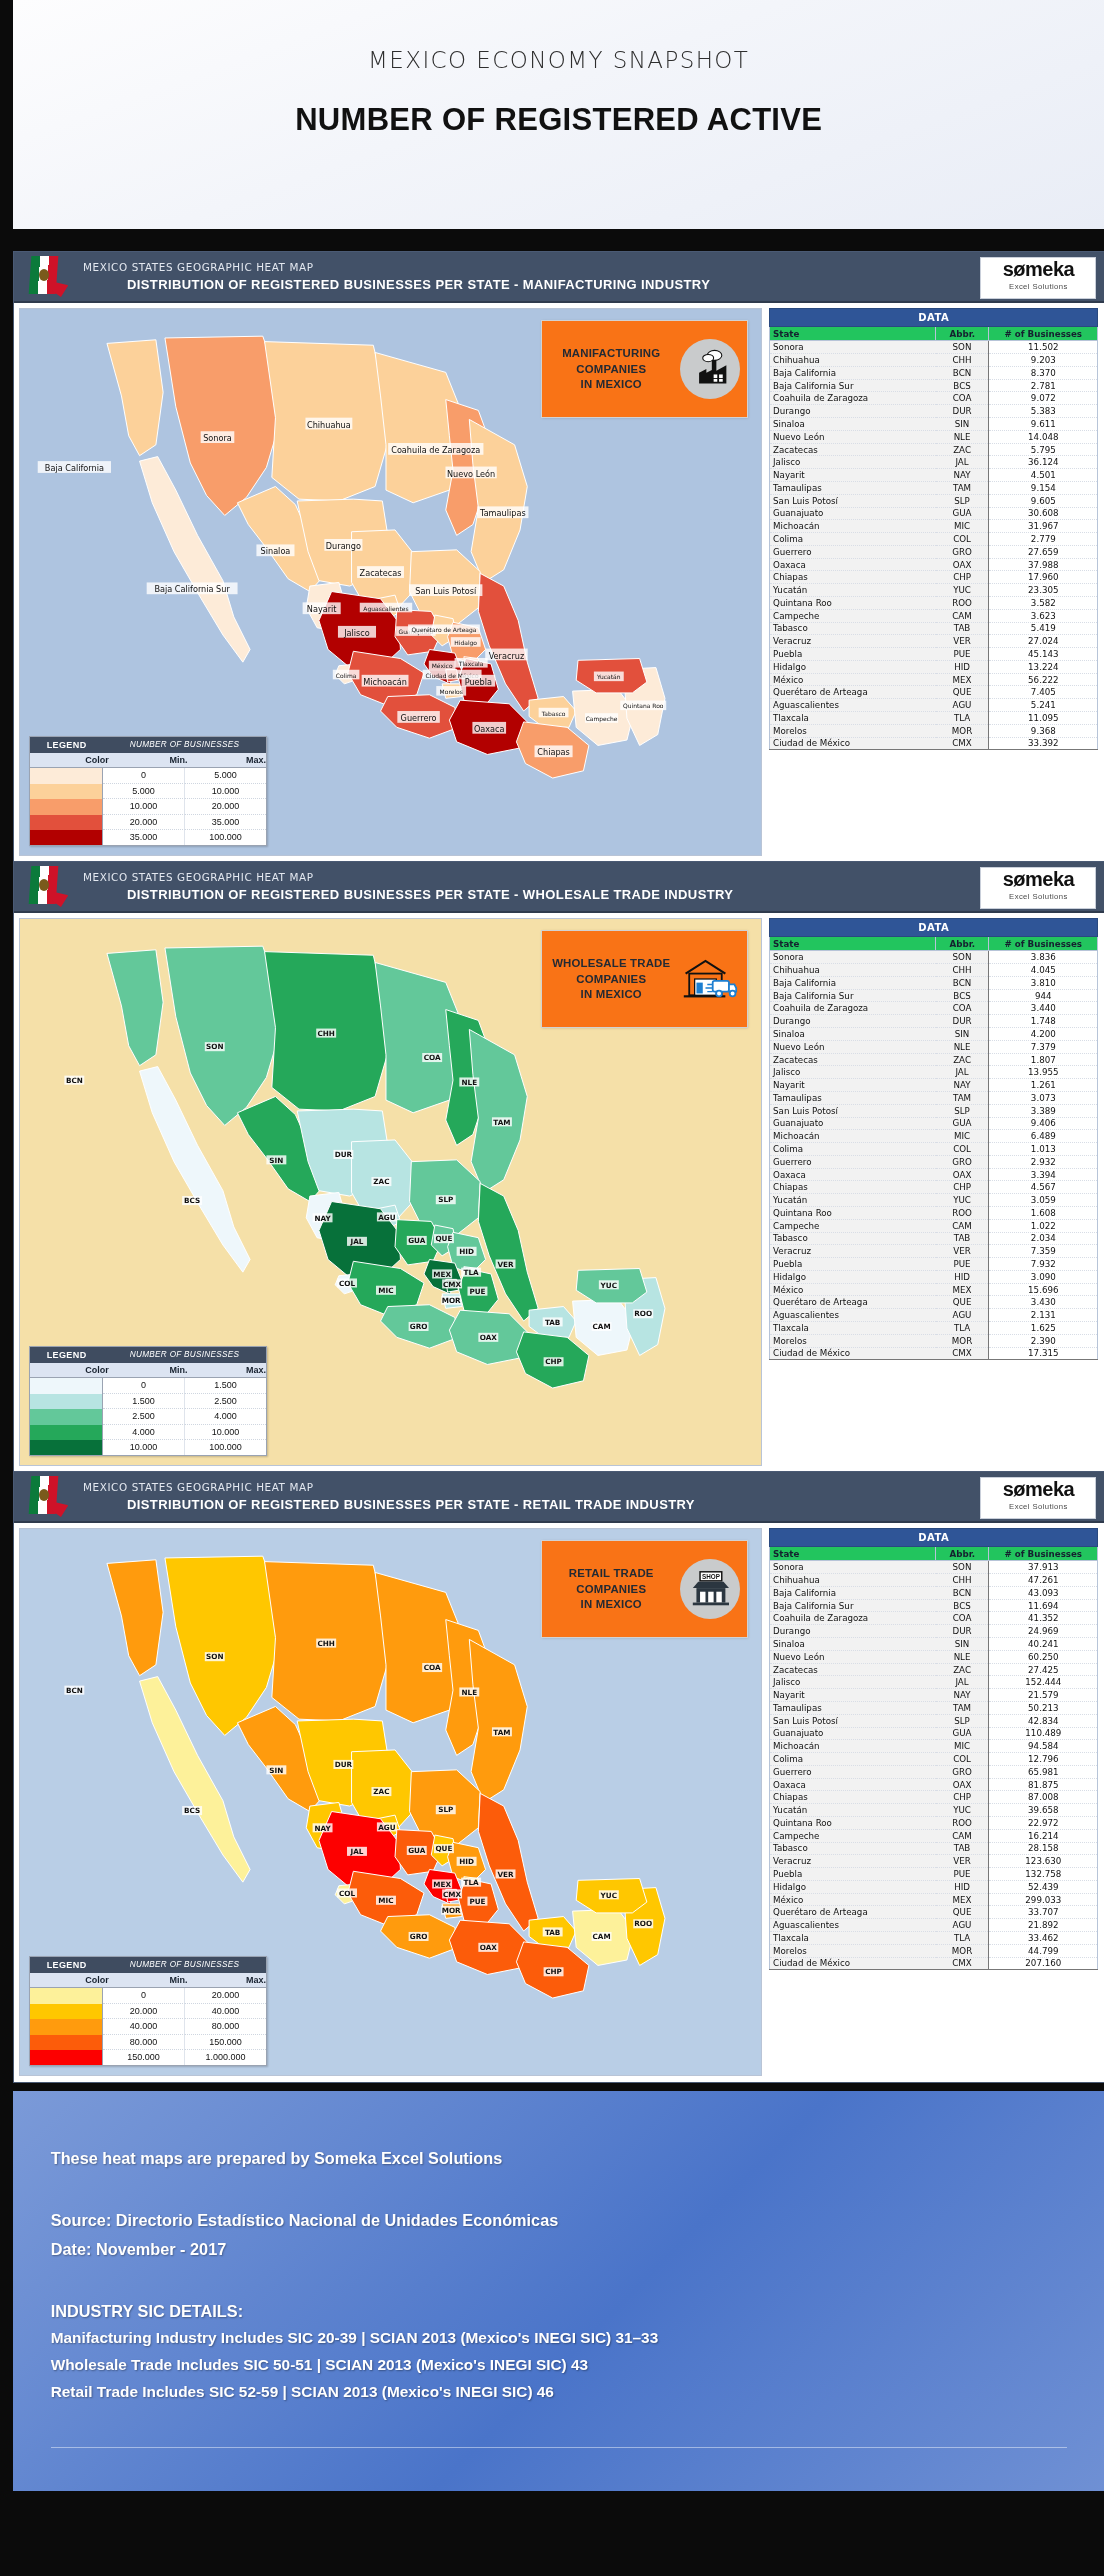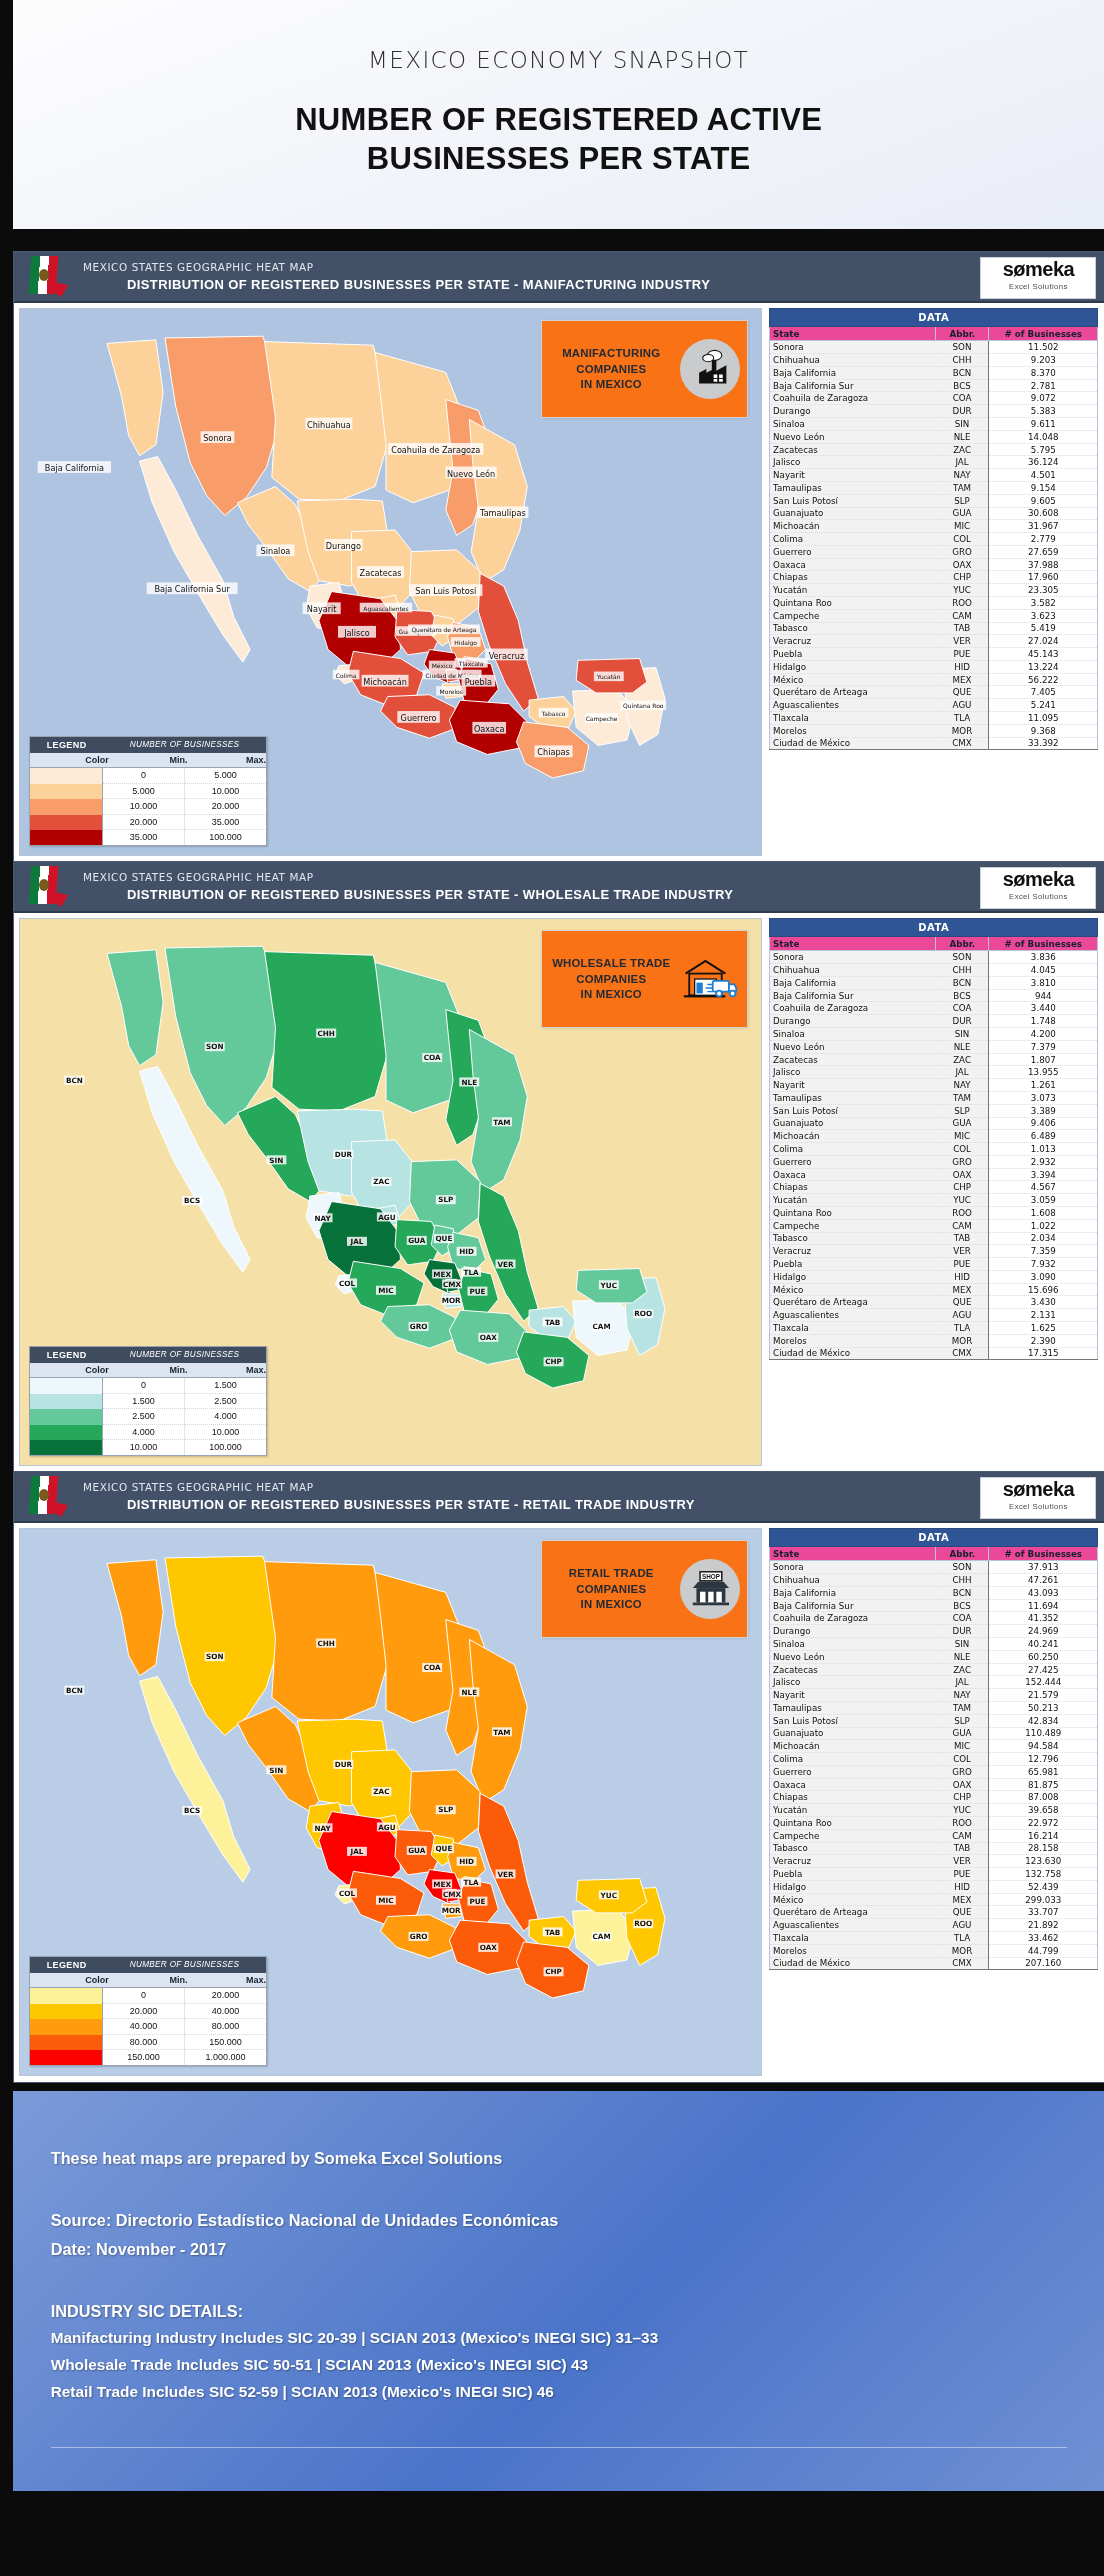--- a/index.html
+++ b/index.html
@@ -93,21 +93,21 @@
   .legend-row:last-child .mn, .legend-row:last-child .mx { border-bottom:none; }
 
   
   .table-wrap { flex:1; margin-left:7.3px; height:548px; }
   table.data { width:100%; border-collapse:collapse; font-size:8.7px;
       font-family:"DejaVu Sans", sans-serif; }
   table.data th.banner {
       background:#2f5597; color:#fff; font-size:10px; text-align:center;
       padding:2.7px 0; letter-spacing:0.5px; border:0.9px solid #29497f; }
   table.data th.col {
-      background:#ec4899; color:#15202f; font-weight:bold; font-size:8.7px;
+      background:#22c55e; color:#15202f; font-weight:bold; font-size:8.7px;
       border:0.9px solid #b7c4d8; padding:1.8px 2.7px; }
   table.data th.c-state { text-align:left; }
   table.data th.c-abbr, table.data th.c-num { text-align:center; }
   table.data td { border-left:0.9px solid #b7c4d8; border-right:0.9px solid #b7c4d8;
       border-bottom:0.9px dotted #d8dde6; padding:0.9px 2.7px; height:12.7px; color:#111; }
   table.data td.state { background:#f2f2f2; text-align:left; border-right:none; }
   table.data td.abbr { background:#f2f2f2; text-align:center; border-left:none;
       border-right:0.9px solid #777; width:53px; }
   table.data td.num { background:#ffffff; text-align:center; width:109px; }
   table.data tr:last-child td { border-bottom:0.9px solid #777; }
@@ -135,21 +135,20 @@
 </style>
 </head>
 <body>
 
 <div class="page">
 
   <div class="hero">
     <div class="hero-sub">MEXICO ECONOMY SNAPSHOT</div>
     <div class="hero-title">
       <div>NUMBER OF REGISTERED ACTIVE</div>
-      <div>BUSINESSES PER STATE</div>
     </div>
   </div>
 
   <div id="panels-host">
       <div class="panel" style="top:251px">
     <div class="panel-bar">
       <div class="flag-icon">
             <div class="fl"></div>
             <div class="em"></div>
             <div class="tail"></div>

